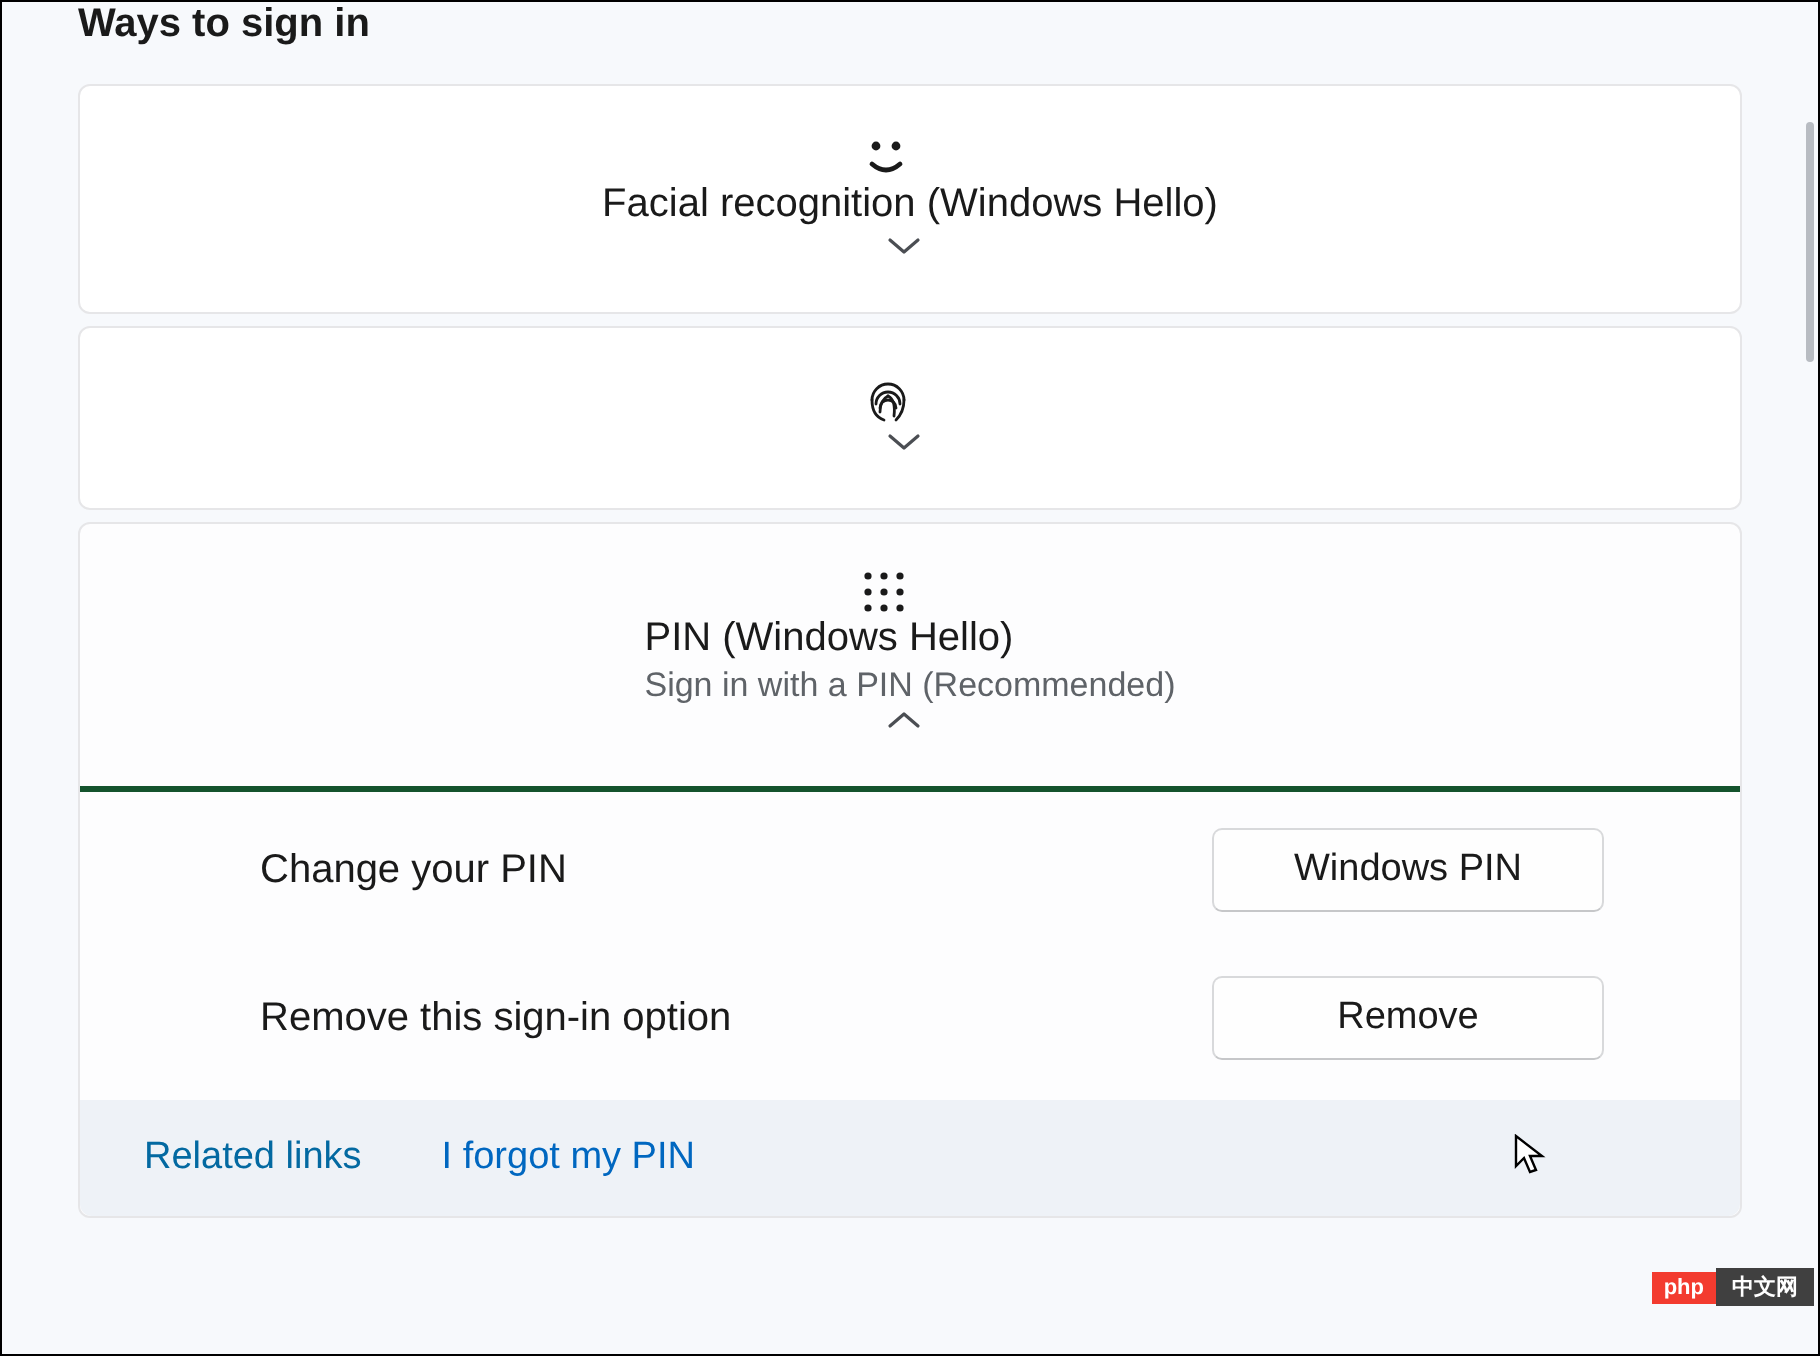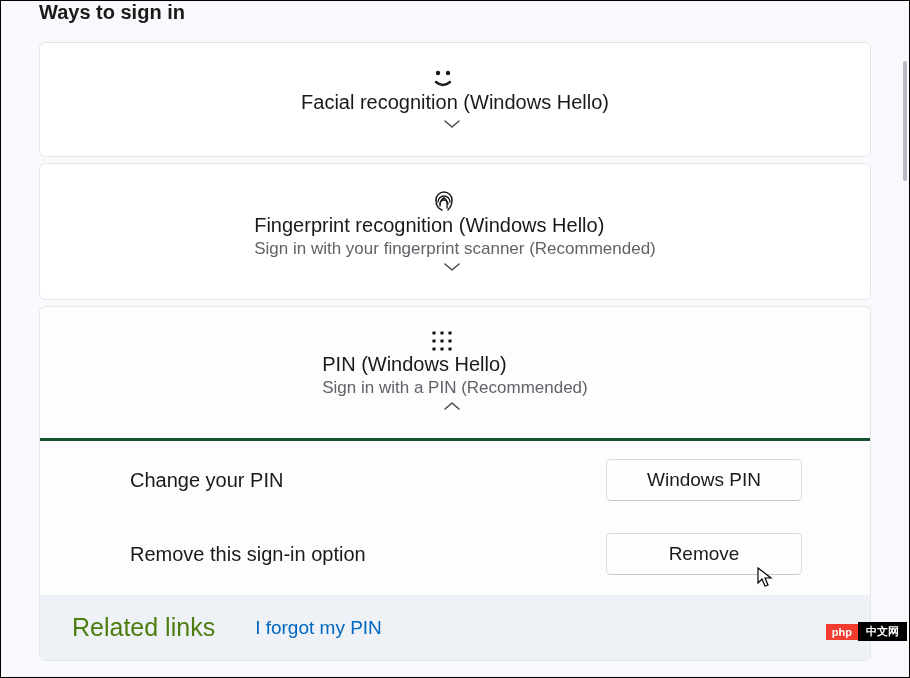--- a/index.html
+++ b/index.html
@@ -119,53 +119,53 @@
 }
 .related {
   display: flex;
   align-items: center;
   gap: 40px;
   padding: 18px 0 18px 32px;
   background: #eef2f7;
   border-radius: 0 0 6px 6px;
 }
 .related-heading {
-  font-size: 25px;
-  color: #4d7c0f;
+  font-size: 19px;
+  color: #0369a1;
 }
 .related-link {
   font-size: 19px;
   color: #0067c0;
   cursor: pointer;
 }
 .scrollbar {
   position: absolute;
   right: 2px;
   top: 60px;
   width: 4px;
   height: 120px;
   background: #b8bcc2;
   border-radius: 2px;
 }
 .watermark {
   position: absolute;
   right: 2px;
-  bottom: 36px;
+  bottom: 24px;
   display: flex;
   align-items: center;
   font-size: 11px;
   font-weight: 600;
 }
 .watermark .php {
   background: #f33b2f;
   color: #fff;
   padding: 2px 6px;
 }
 .watermark .cn {
-  background: #000000;
+  background: #404040;
   color: #fff;
   padding: 2px 8px;
 }
 .cursor {
   position: absolute;
   left: 756px;
   top: 566px;
   pointer-events: none;
 }
 </style>
@@ -201,24 +201,20 @@
       <div class="card-icon">
         <svg width="28" height="28" viewBox="0 0 28 28">
           <path d="M6 14 A8 8 0 0 1 22 14" stroke="#1a1a1a" stroke-width="1.4" fill="none" stroke-linecap="round"></path>
           <path d="M8 16 A6 6 0 0 1 20 16" stroke="#1a1a1a" stroke-width="1.4" fill="none" stroke-linecap="round"></path>
           <path d="M10 18 A4 4 0 0 1 18 18" stroke="#1a1a1a" stroke-width="1.4" fill="none" stroke-linecap="round"></path>
           <path d="M6 14 Q6 22 12 24" stroke="#1a1a1a" stroke-width="1.4" fill="none" stroke-linecap="round"></path>
           <path d="M22 14 Q22 20 18 24" stroke="#1a1a1a" stroke-width="1.4" fill="none" stroke-linecap="round"></path>
           <path d="M14 12 Q10 14 10 20" stroke="#1a1a1a" stroke-width="1.4" fill="none" stroke-linecap="round"></path>
           <path d="M14 12 Q18 14 17 22" stroke="#1a1a1a" stroke-width="1.4" fill="none" stroke-linecap="round"></path>
         </svg>
-      </div>
-      <div class="card-text">
-        <div class="card-title">Fingerprint recognition (Windows Hello)</div>
-        <div class="card-sub">Sign in with your fingerprint scanner (Recommended)</div>
       </div>
       <div class="chevron">
         <svg width="18" height="12" viewBox="0 0 18 12">
             <path d="M2 3 L9 9 L16 3" stroke="#4b4e53" stroke-width="1.6" fill="none" stroke-linecap="round" stroke-linejoin="round"></path>
           </svg>
       </div>
     </div>
   </div>
 
   <div class="card expanded">

